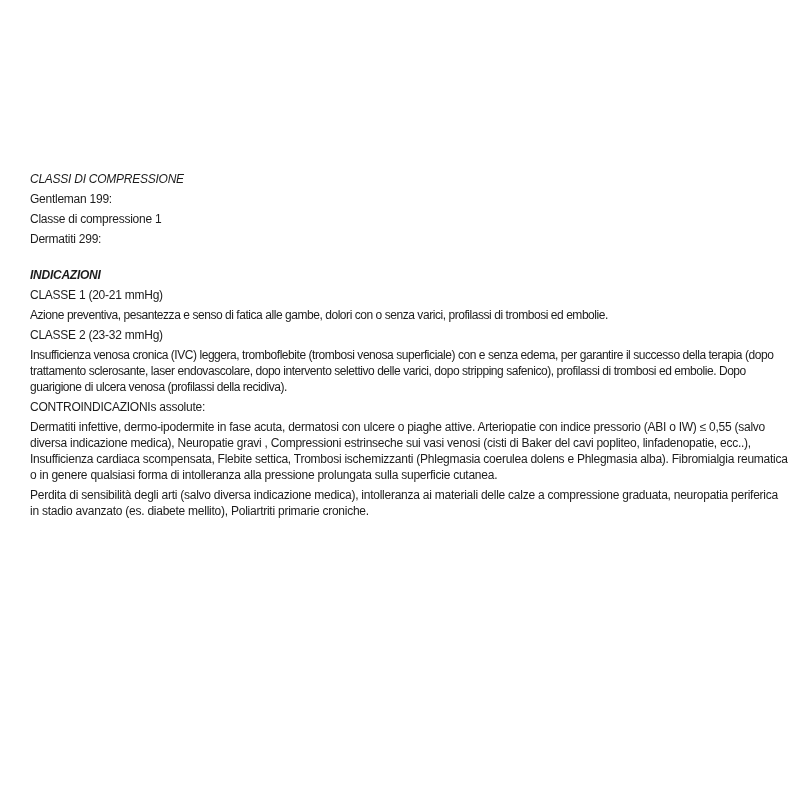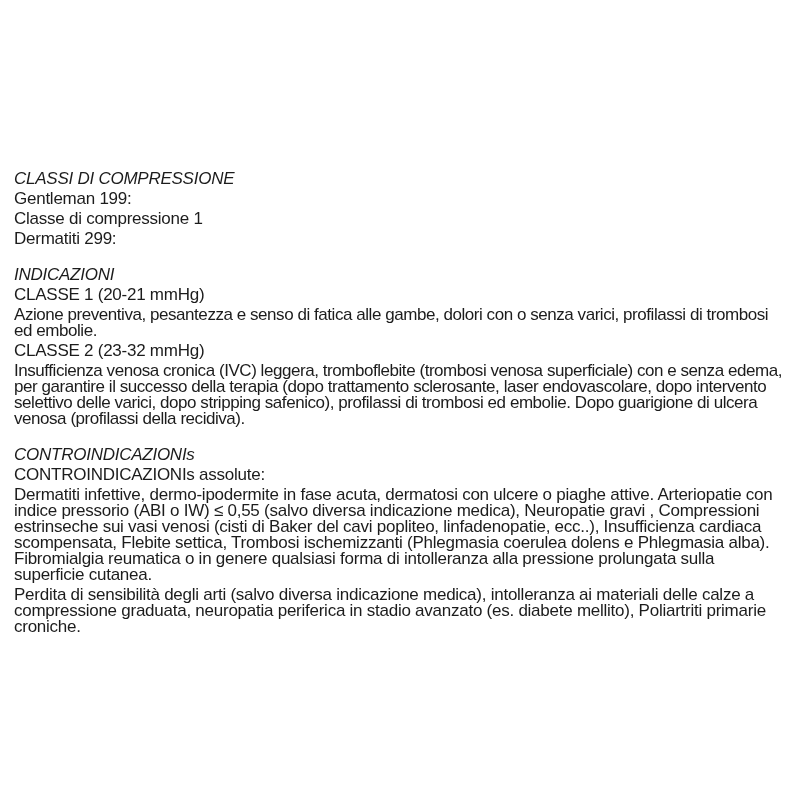--- a/index.html
+++ b/index.html
@@ -13,31 +13,32 @@
     overflow: hidden;
     font-family: "Liberation Sans", sans-serif;
     color: #1c1c1c;
   }
   .doc {
     box-sizing: border-box;
     width: 800px;
     padding: 171px 12px 0 14px;
   }
   .doc p {
-    margin: 0 0 4px 0;
-    font-size: 17px;
+    margin: 0 0 4px 16px;
+    font-size: 12px;
     line-height: 16px;
     letter-spacing: -0.25px;
   }
   p.section-heading {
     font-style: italic;
     font-weight: 400;
   }
   p.gap-before {
     margin-top: 20px;
+    font-weight: bold;
   }
   p.bold-label {
     font-weight: 400;
   }
   p.tight {
     letter-spacing: -0.45px;
   }
 </style>
 </head>
 <body>
@@ -48,18 +49,17 @@
   <p class="bold-label">Gentleman 199:</p>
   <p class="body-text">Classe di compressione 1</p>
   <p class="bold-label">Dermatiti 299:</p>
 
   <p class="section-heading gap-before">INDICAZIONI</p>
   <p class="bold-label">CLASSE 1 (20-21 mmHg)</p>
   <p class="body-text tight">Azione preventiva, pesantezza e senso di fatica alle gambe, dolori con o senza varici, profilassi di trombosi ed embolie.</p>
   <p class="bold-label">CLASSE 2 (23-32 mmHg)</p>
   <p class="body-text tight">Insufficienza venosa cronica (IVC) leggera, tromboflebite (trombosi venosa superficiale) con e senza edema, per garantire il successo della terapia (dopo trattamento sclerosante, laser endovascolare, dopo intervento selettivo delle varici, dopo stripping safenico), profilassi di trombosi ed embolie. Dopo guarigione di ulcera venosa (profilassi della recidiva).</p>
 
-  <p class="section-heading gap-before">CONTROINDICAZIONIs</p>
   <p class="bold-label">CONTROINDICAZIONIs assolute:</p>
   <p class="body-text">Dermatiti infettive, dermo-ipodermite in fase acuta, dermatosi con ulcere o piaghe attive. Arteriopatie con indice pressorio (ABI o IW) ≤ 0,55 (salvo diversa indicazione medica), Neuropatie gravi , Compressioni estrinseche sui vasi venosi (cisti di Baker del cavi popliteo, linfadenopatie, ecc..), Insufficienza cardiaca scompensata, Flebite settica, Trombosi ischemizzanti (Phlegmasia coerulea dolens e Phlegmasia alba). Fibromialgia reumatica o in genere qualsiasi forma di intolleranza alla pressione prolungata sulla superficie cutanea.</p>
   <p class="body-text">Perdita di sensibilità degli arti (salvo diversa indicazione medica), intolleranza ai materiali delle calze a compressione graduata, neuropatia periferica in stadio avanzato (es. diabete mellito), Poliartriti primarie croniche.</p>
 
 </div>
 
 </body></html>

